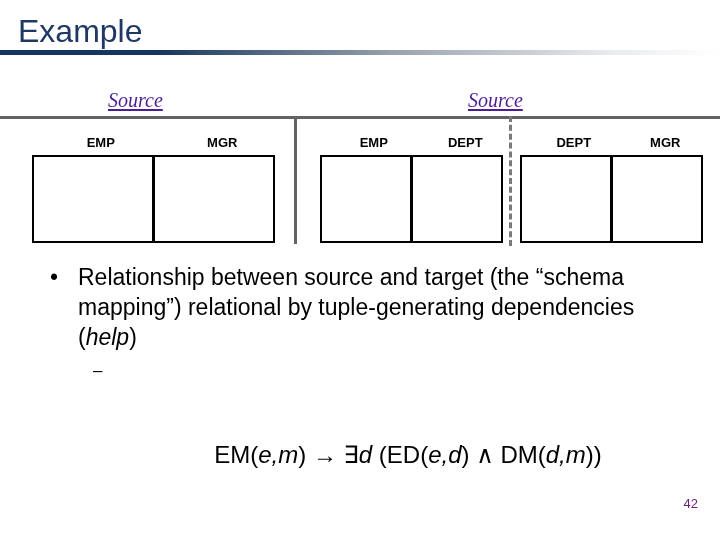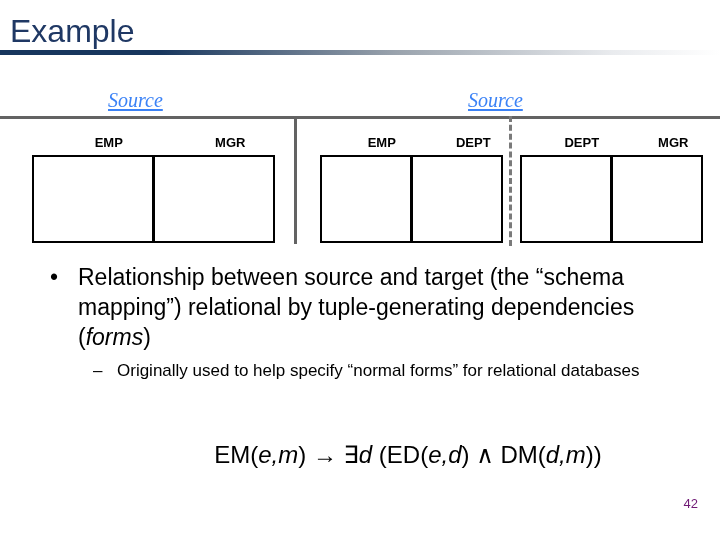--- a/index.html
+++ b/index.html
@@ -12,21 +12,21 @@
     height: 540px;
     position: relative;
     overflow: hidden;
     font-family: "Liberation Sans", sans-serif;
     -webkit-font-smoothing: antialiased;
   }
 
   
   #slide-title {
     position: absolute;
-    left: 10px;
+    left: 18px;
     top: 12px;
     font-size: 32px;
     line-height: 38px;
     color: #1F3864;
     font-family: "Liberation Sans", sans-serif;
     font-weight: 400;
     letter-spacing: 0px;
     white-space: nowrap;
   }
   #title-rule {
@@ -45,21 +45,21 @@
     top: 80px;
     width: 720px;
     height: 180px;
   }
   .section-label {
     position: absolute;
     font-family: "Liberation Serif", serif;
     font-style: italic;
     font-size: 20px;
     line-height: 24px;
-    color: #3b82f6;
+    color: #4c1d95;
     text-decoration: underline;
     text-underline-offset: 2px;
     white-space: nowrap;
   }
   #label-source { left: 108px; top: 8px; }
   #label-target { left: 468px; top: 8px; }
 
   #schema-hrule {
     position: absolute;
     left: 0px;
@@ -84,21 +84,21 @@
     height: 130px;
     border-left: 3px dashed #7a7a7a;
   }
 
   .rel-table {
     position: absolute;
   }
   .rel-headers {
     position: absolute;
     top: 0px;
-    left: 16px;
+    left: 8px;
     display: flex;
     width: 100%;
   }
   .rel-header {
     flex: 1 1 0;
     text-align: center;
     font-family: "Liberation Sans", sans-serif;
     font-weight: bold;
     font-size: 13px;
     line-height: 16px;
@@ -244,24 +244,24 @@
       <div class="rel-cell"></div>
       <div class="rel-cell"></div>
     </div>
   </div>
 
 </div>
 
 <div id="body">
 
   <p class="bullet-l1">
-    <span class="marker">•</span><span>Relationship between source and target (the “schema mapping”) relational by tuple-generating dependencies (</span><span class="it">forms</span><span>)</span>
+    <span class="marker">•</span><span>Relationship between source and target (the “schema mapping”) relational by tuple-generating dependencies (</span><span class="it">help</span><span>)</span>
   </p>
 
   <p class="bullet-l2">
-    <span class="marker">–</span><span>Originally used to help specify  “normal forms” for relational databases</span>
+    <span class="marker">–</span>
   </p>
 
 </div>
 
 <div id="formula"><span>EM(</span><span class="it">e,m</span><span>) → ∃</span><span class="it">d</span><span> (ED(</span><span class="it">e,d</span><span>)  ∧  DM(</span><span class="it">d,m</span><span>))</span></div>
 
 <div id="page-number">42</div>
 
 </body></html>

